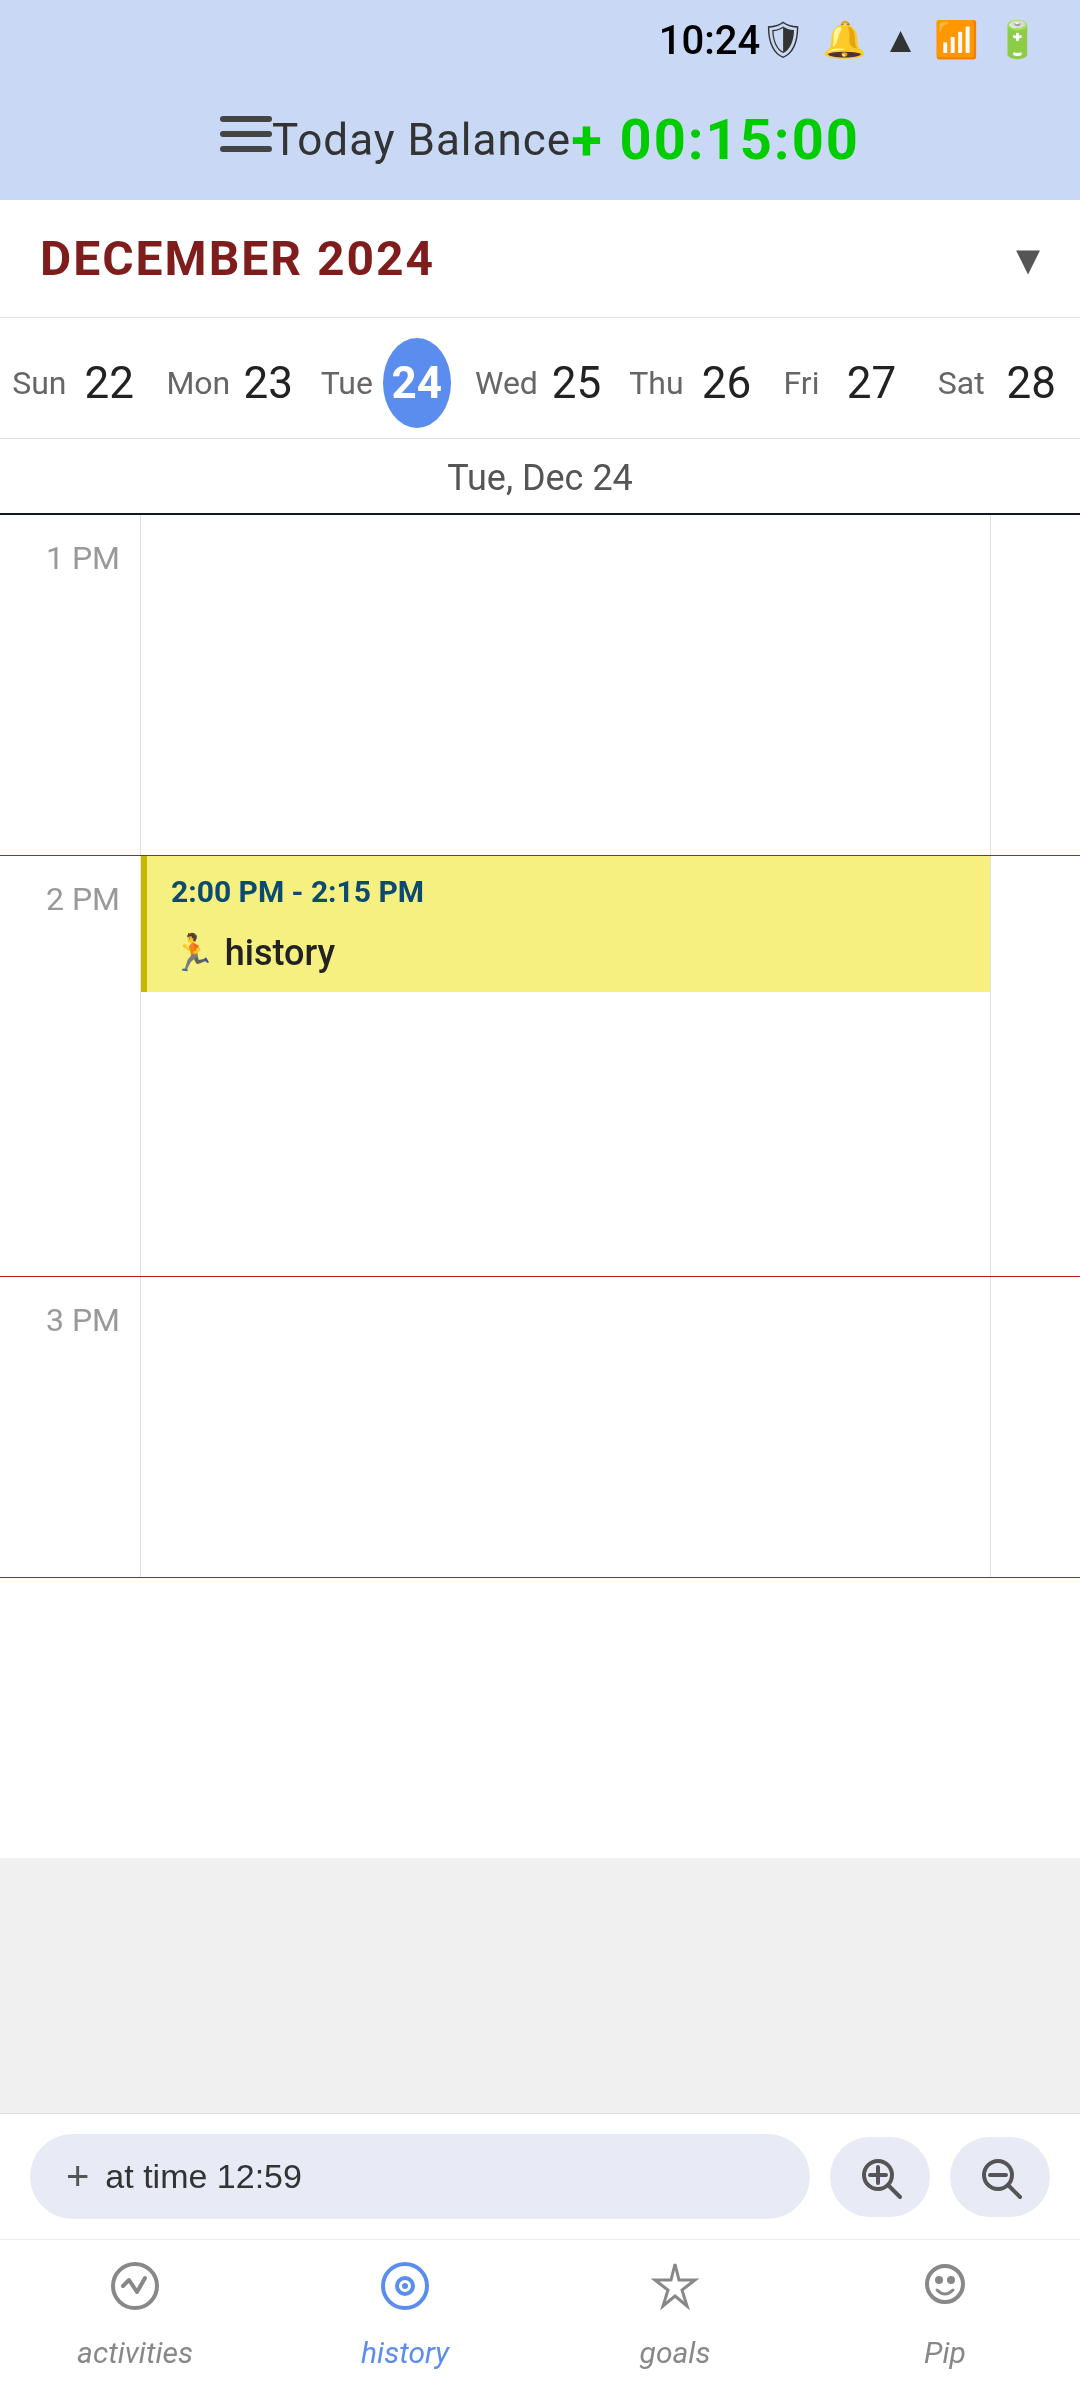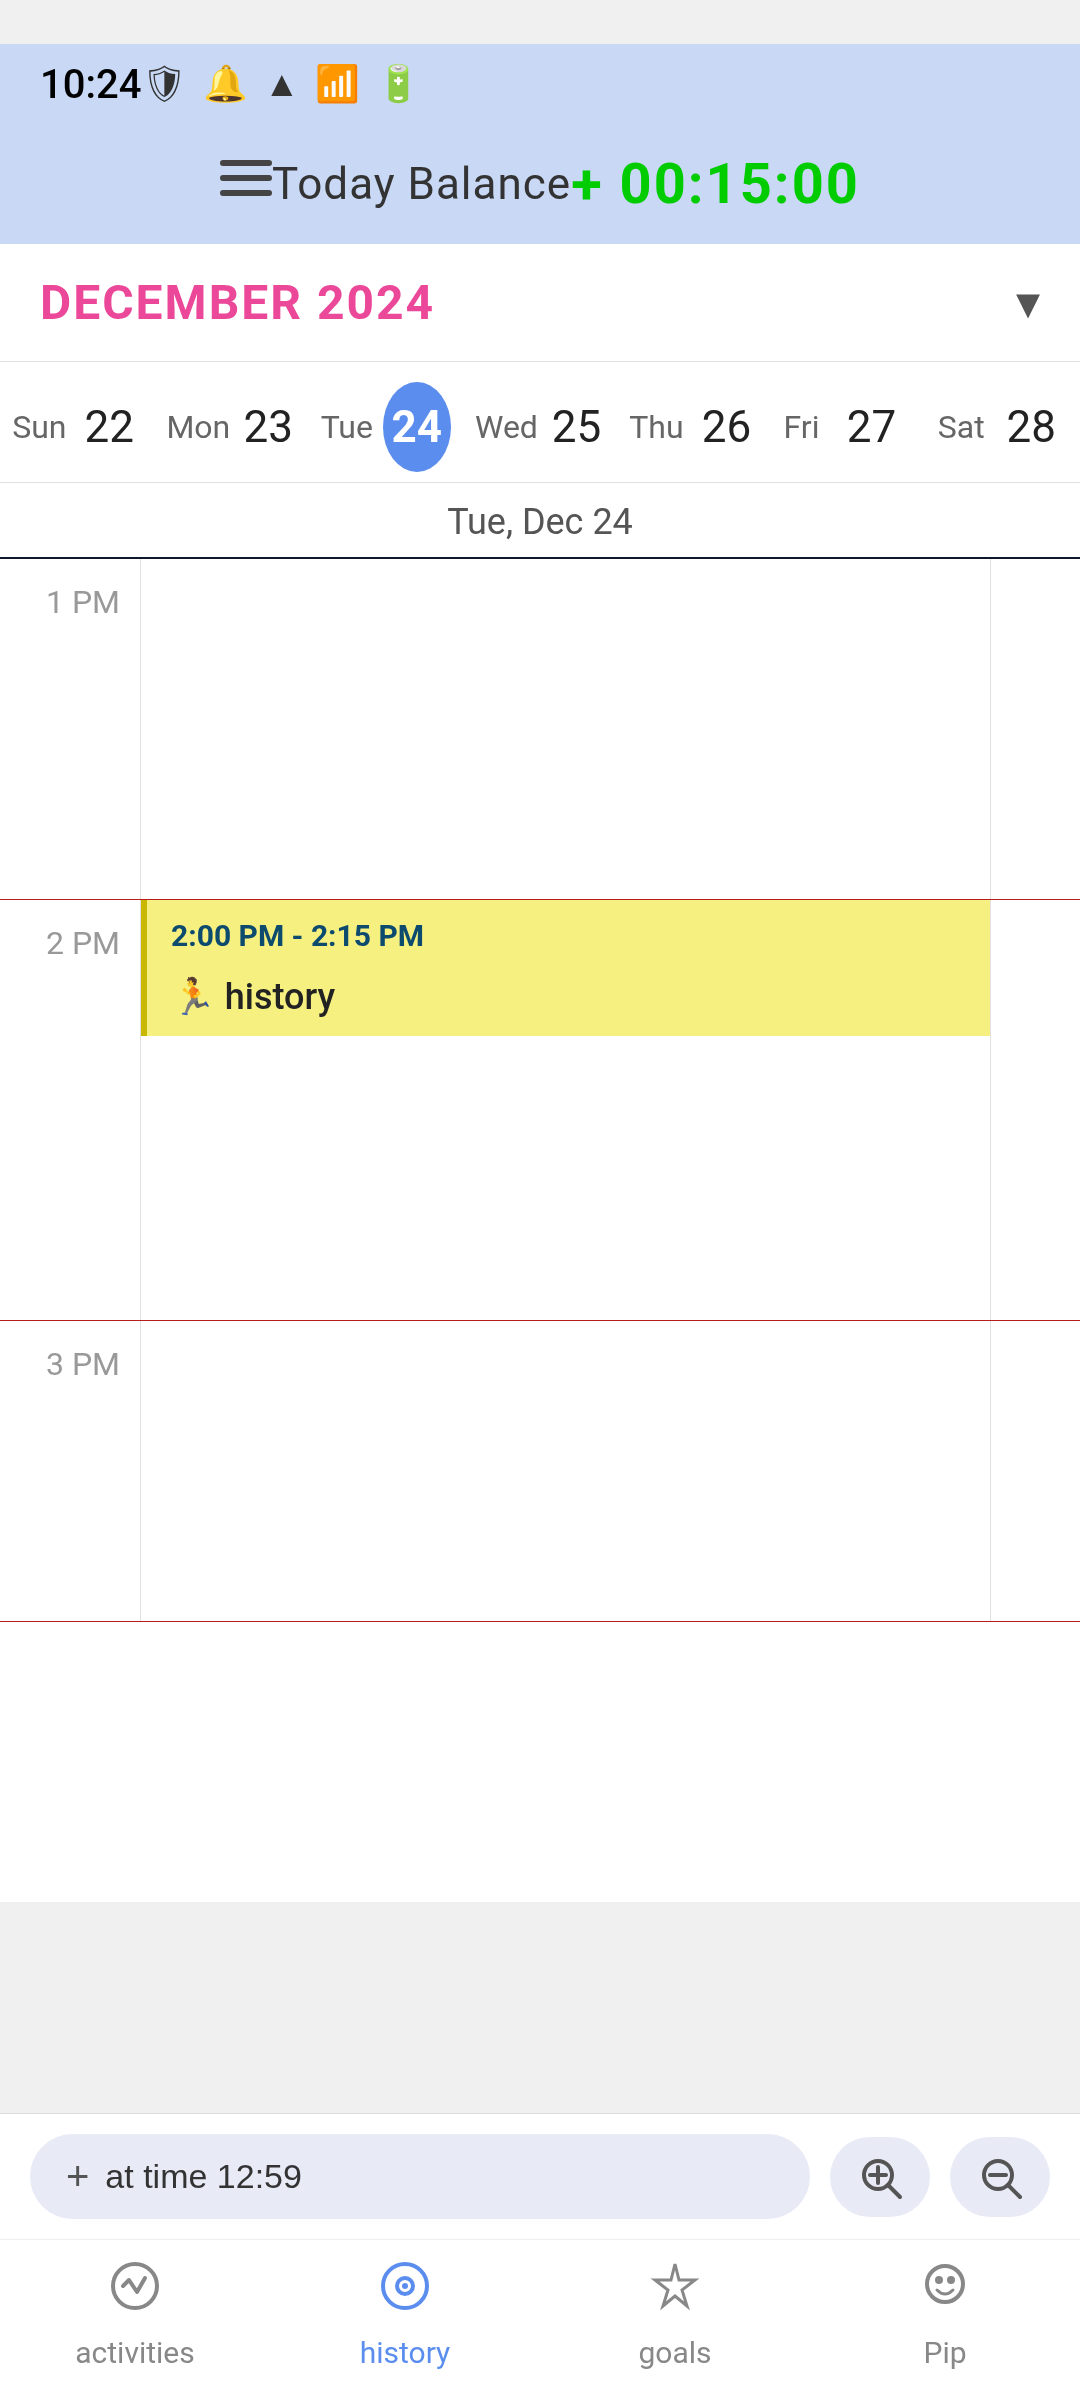--- a/index.html
+++ b/index.html
@@ -12,23 +12,22 @@
       overflow-x: hidden;
     }
 
     
     .status-bar {
       width: 100%;
       height: 80px;
       background: #c8d8f5;
       display: flex;
       align-items: center;
-      justify-content: flex-start;
+      justify-content: flex-end;
       padding: 0 40px;
-      margin-top: 44px;
     }
     .status-time {
       font-size: 40px;
       font-weight: 500;
       color: #000;
     }
     .status-icons {
       display: flex;
       align-items: center;
       gap: 16px;
@@ -72,21 +71,21 @@
       background: #fff;
       display: flex;
       align-items: center;
       justify-content: space-between;
       padding: 30px 40px;
       border-bottom: 1px solid #e0e0e0;
     }
     .calendar-month-title {
       font-size: 48px;
       font-weight: 700;
-      color: #ec4899;
+      color: #7f1d1d;
       letter-spacing: 2px;
       text-align: right;
     }
     .calendar-expand-icon {
       font-size: 48px;
       color: #555;
       cursor: pointer;
     }
 
     
@@ -206,20 +205,21 @@
       color: #555;
       cursor: pointer;
     }
 
     
     .bottom-nav {
       display: flex;
       align-items: flex-end;
       justify-content: space-around;
       padding: 20px 0 30px;
+      font-style: italic;
     }
     .nav-item {
       display: flex;
       flex-direction: column;
       align-items: center;
       gap: 10px;
       cursor: pointer;
       min-width: 180px;
     }
     .nav-icon {

